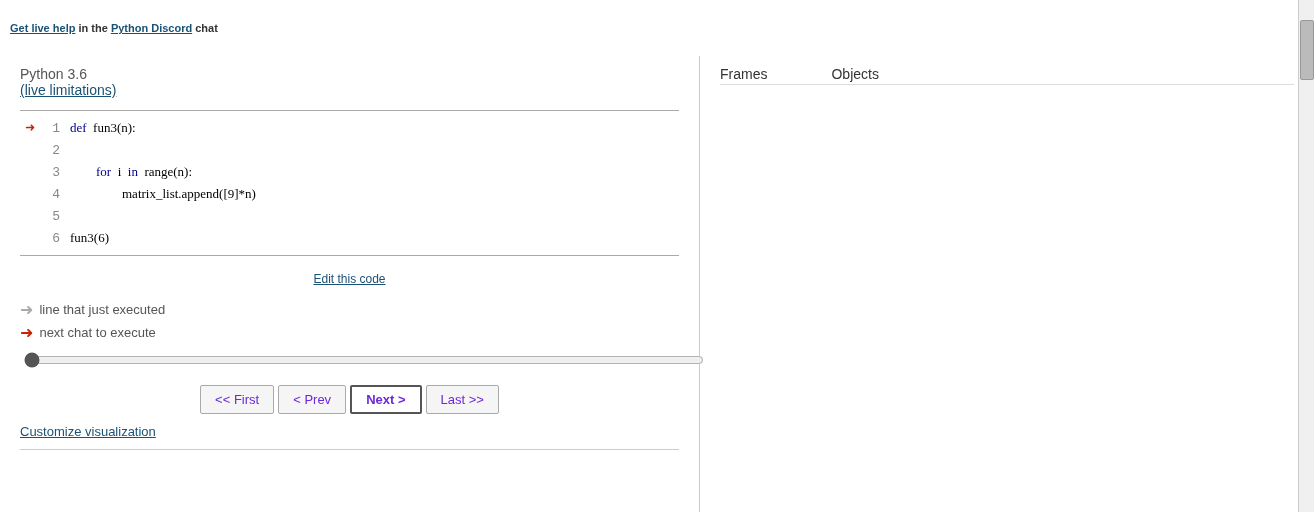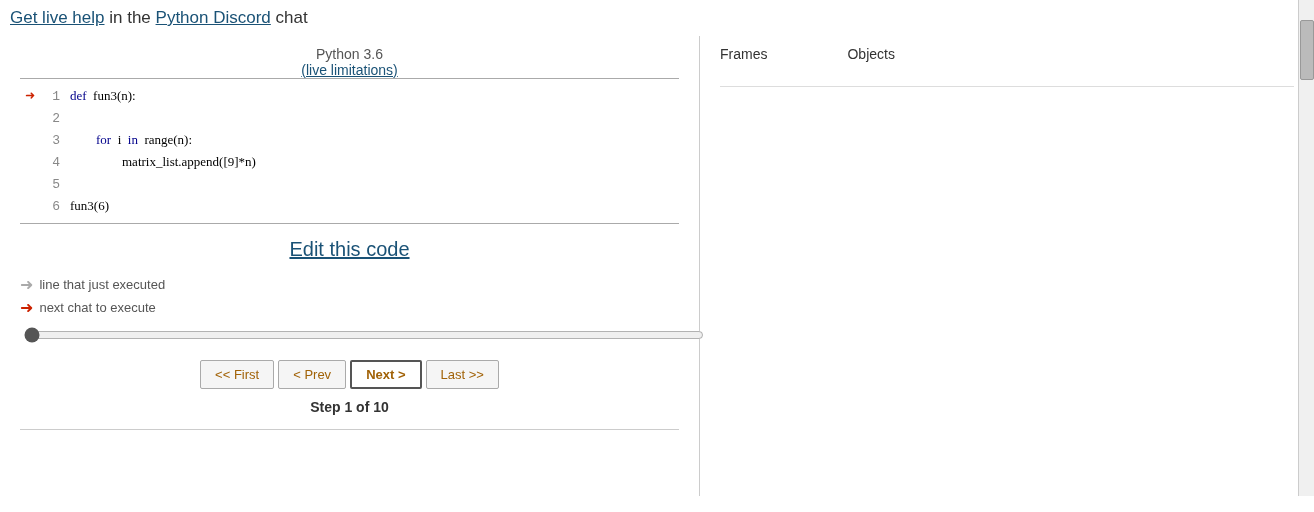--- a/index.html
+++ b/index.html
@@ -3,23 +3,24 @@
   <meta charset="utf-8">
   <style>
     * { box-sizing: border-box; margin: 0; padding: 0; }
     body {
       font-family: Arial, sans-serif;
       font-size: 14px;
       background: #fff;
       color: #333;
     }
     .top-bar {
-      padding: 8px 10px;
-      font-size: 17px;
+      padding: 22px 10px;
+      font-size: 11px;
       color: #333;
+      font-weight: bold;
     }
     .top-bar a {
       color: #1a5276;
       text-decoration: underline;
       cursor: pointer;
     }
     .main-container {
       display: flex;
       flex-direction: row;
       width: 100%;
@@ -29,22 +30,21 @@
       width: 700px;
       padding: 10px 20px;
       border-right: 1px solid #ccc;
       flex-shrink: 0;
     }
     .right-panel {
       flex: 1;
       padding: 10px 20px;
     }
     .python-header {
-      text-align: center;
-      margin-bottom: 0;
+      margin-bottom: 12px;
       color: #555;
     }
     .python-header a {
       color: #1a5276;
       text-decoration: underline;
       cursor: pointer;
     }
     .code-block {
       border-top: 1px solid #aaa;
       border-bottom: 1px solid #aaa;
@@ -88,21 +88,21 @@
     }
     .kw { color: #00008b; }
     .edit-link {
       text-align: center;
       margin-bottom: 14px;
     }
     .edit-link a {
       color: #1a5276;
       text-decoration: underline;
       cursor: pointer;
-      font-size: 20px;
+      font-size: 12px;
     }
     .legend {
       margin-bottom: 10px;
       font-size: 13px;
       color: #555;
     }
     .legend-item {
       display: flex;
       align-items: center;
       margin-bottom: 4px;
@@ -132,21 +132,21 @@
       justify-content: center;
       gap: 4px;
       margin-bottom: 10px;
     }
     .nav-btn {
       padding: 5px 14px;
       font-size: 13px;
       background: #f5f5f5;
       border: 1px solid #aaa;
       cursor: pointer;
-      color: #a16207;
+      color: #6d28d9;
       border-radius: 2px;
     }
     .nav-btn-active {
       background: #fff;
       border: 2px solid #555;
       font-weight: bold;
     }
     .step-info {
       text-align: center;
       font-size: 14px;
@@ -157,24 +157,24 @@
     .customize-link {
       font-size: 13px;
     }
     .customize-link a {
       color: #1a5276;
       text-decoration: underline;
       cursor: pointer;
     }
     .right-header {
       display: flex;
-      gap: 80px;
+      gap: 64px;
       font-size: 14px;
       color: #333;
-      padding-bottom: 24px;
+      padding-bottom: 2px;
       border-bottom: 1px solid #ddd;
       margin-bottom: 8px;
     }
     .bottom-divider {
       border-top: 1px solid #ccc;
       margin-top: 10px;
     }
     .scrollbar-area {
       position: absolute;
       right: 0;
@@ -282,22 +282,24 @@
         <input type="range" class="slider-input" min="1" max="10" value="1" style="">
       </div>
 
       <div class="nav-buttons">
         <button class="nav-btn">&lt;&lt; First</button>
         <button class="nav-btn">&lt; Prev</button>
         <button class="nav-btn nav-btn-active">Next &gt;</button>
         <button class="nav-btn">Last &gt;&gt;</button>
       </div>
 
-      <div class="step-info">Step 1 of 10</div>
-
+
+      <div class="customize-link">
+        <a>Customize visualization</a>
+      </div>
 
       <div class="bottom-divider"></div>
     </div>
 
     <div class="right-panel">
       <div class="right-header">
         <span>Frames</span>
         <span>Objects</span>
       </div>
     </div>

